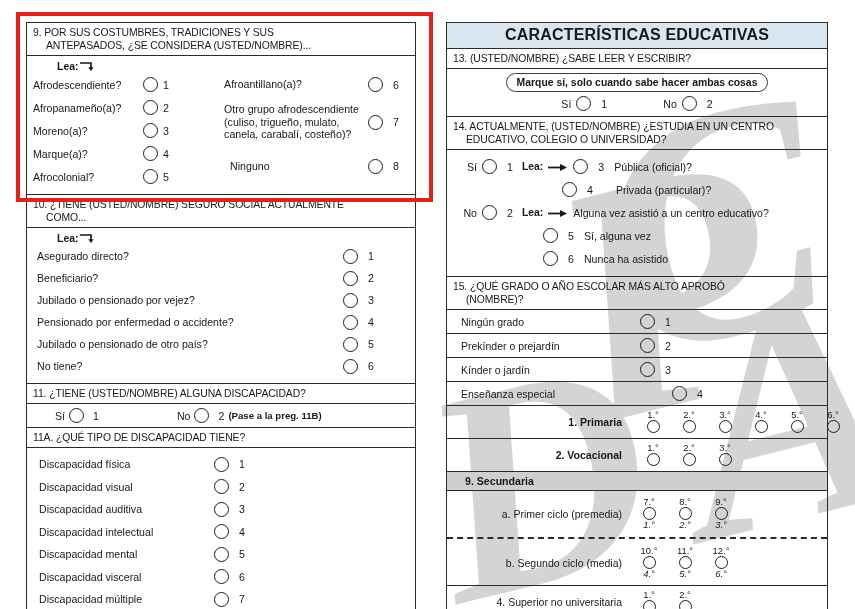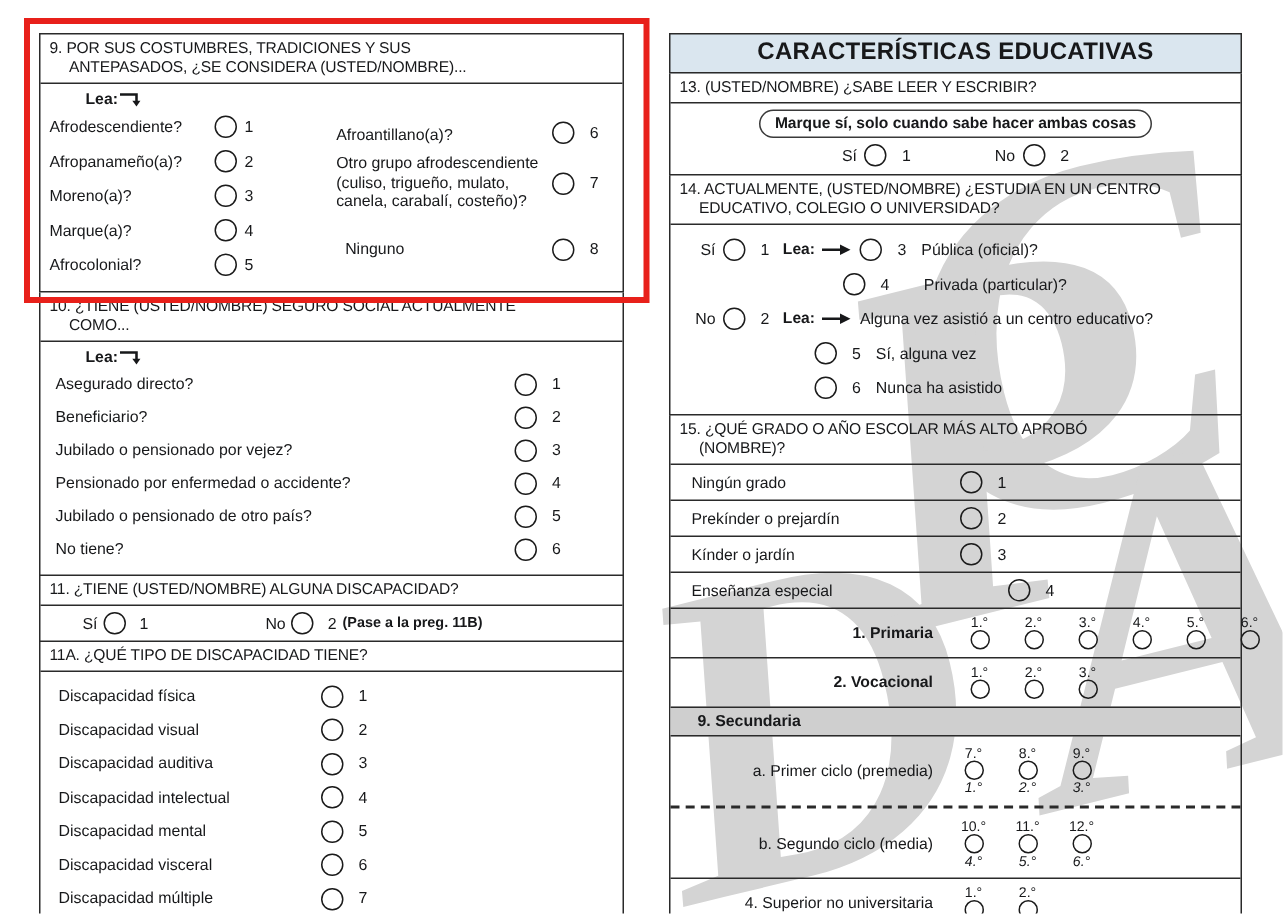--- a/index.html
+++ b/index.html
@@ -216,21 +216,21 @@
               <span class="num">4</span>
             </div>
             <div class="q9item">
               <span class="lbl">Afrocolonial?</span>
               <span class="circ"></span>
               <span class="num">5</span>
             </div>
           </div>
 
           <div class="q9col q9right">
-            <div class="q9-r-row" style="height:23px;align-items:flex-end;">
+            <div class="q9-r-row" style="height:23px;">
               <span class="lbl">Afroantillano(a)?</span>
               <span class="q9-r-cn">
                 <span class="circ"></span>
                 <span class="num">6</span>
               </span>
             </div>
             <div class="q9-r-row" style="height:52px;">
               <span class="lbl" style="width:144px;">Otro grupo afrodescendiente (culiso, trigueño, mulato, canela, carabalí, costeño)?</span>
               <span class="q9-r-cn">
                 <span class="circ"></span>

